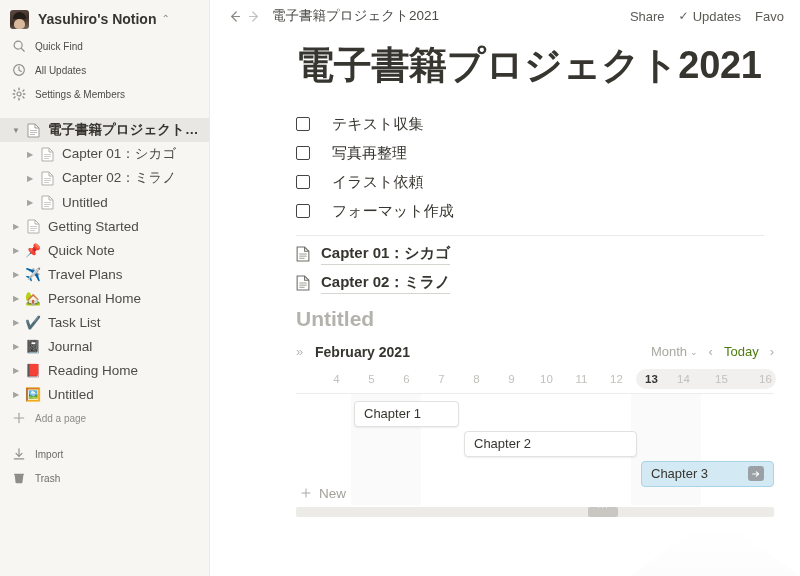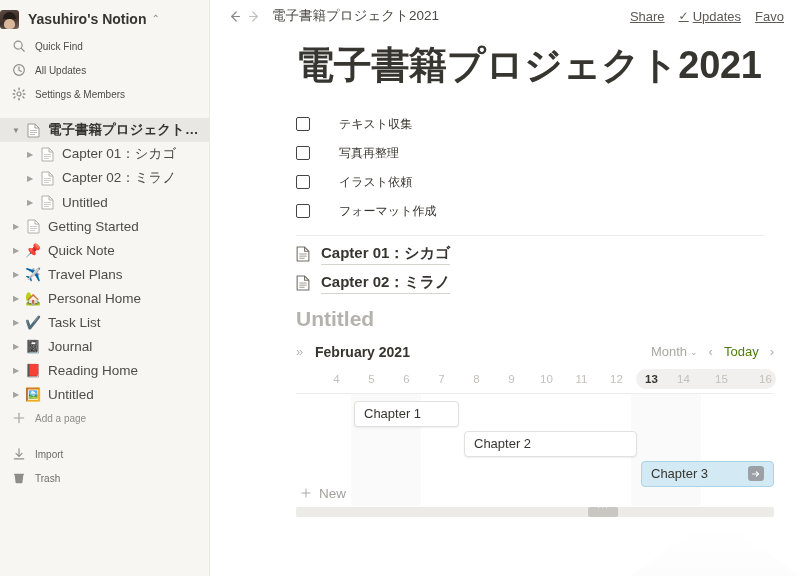--- a/index.html
+++ b/index.html
@@ -17,21 +17,21 @@
     width: 210px; height: 576px;
     background: #f7f6f3;
     border-right: 1px solid #eceae5;
     position: relative;
     flex: 0 0 210px;
     font-size: 13.5px;
     color: #4b4a47;
   }
   .ws-header {
     display: flex; align-items: center;
-    height: 30px; padding: 0 0;
+    height: 30px; padding: 0 10px;
     margin-top: 4px;
   }
   .avatar {
     width: 19px; height: 19px; border-radius: 3px;
     background: linear-gradient(160deg,#5d4c43 0%, #3e3029 55%, #7a6a5f 100%);
     position: relative; overflow: hidden; flex: 0 0 19px;
   }
   .avatar::after{
     content:""; position:absolute; left:4px; top:9px; width:11px; height:10px;
     border-radius:50% 50% 40% 40%; background:#d9b89b;
@@ -93,41 +93,40 @@
   }
   .arrow-btn.dim { color: #c3c2bd; }
   .crumb {
     margin-left: 8px; font-size: 13.5px; color: #4b4a46; cursor: pointer;
     white-space: nowrap;
   }
   .topbar-right {
     margin-left: auto; display: flex; align-items: center; gap: 14px;
     font-size: 13px; color: #5c5a55; white-space: nowrap;
     padding-right: 2px;
-    text-decoration: underline;
   }
   .tb-item { cursor: pointer; display: flex; align-items: center; gap: 4px; }
   .check-glyph { font-size: 12px; color: #5c5a55; }
 
   .page-body { padding: 6px 0 0 0; }
   .page-title {
     font-size: 38px; font-weight: 700; color: #37352f;
     letter-spacing: -0.3px; padding: 0 0 0 86px; line-height: 1.15;
     margin-top: 6px;
   }
 
   .blocks { padding-left: 86px; padding-right: 20px; margin-top: 22px; }
 
   .todo-row { display: flex; align-items: center; height: 29px; font-size: 15px; color: #37352f; }
   .cbx {
     width: 14px; height: 14px; flex: 0 0 14px;
     border: 1.6px solid #454442; border-radius: 2px; background: #fff;
     cursor: pointer;
   }
-  .todo-text { margin-left: 29px; font-size: 12px; }
+  .todo-text { margin-left: 22px; font-size: 15px; }
 
   .divider { height: 1px; background: #eceae6; margin: 9px 0 4px 0; width: 468px; }
 
   .pagelink-row { display: flex; align-items: center; height: 29px; cursor: pointer; }
   .pl-ico { width: 17px; flex: 0 0 17px; display: flex; align-items: center; }
   .pl-text {
     margin-left: 8px; font-size: 15px; font-weight: 700; color: #37352f;
     border-bottom: 1px solid #d6d4cf; padding-bottom: 1px;
   }
 

